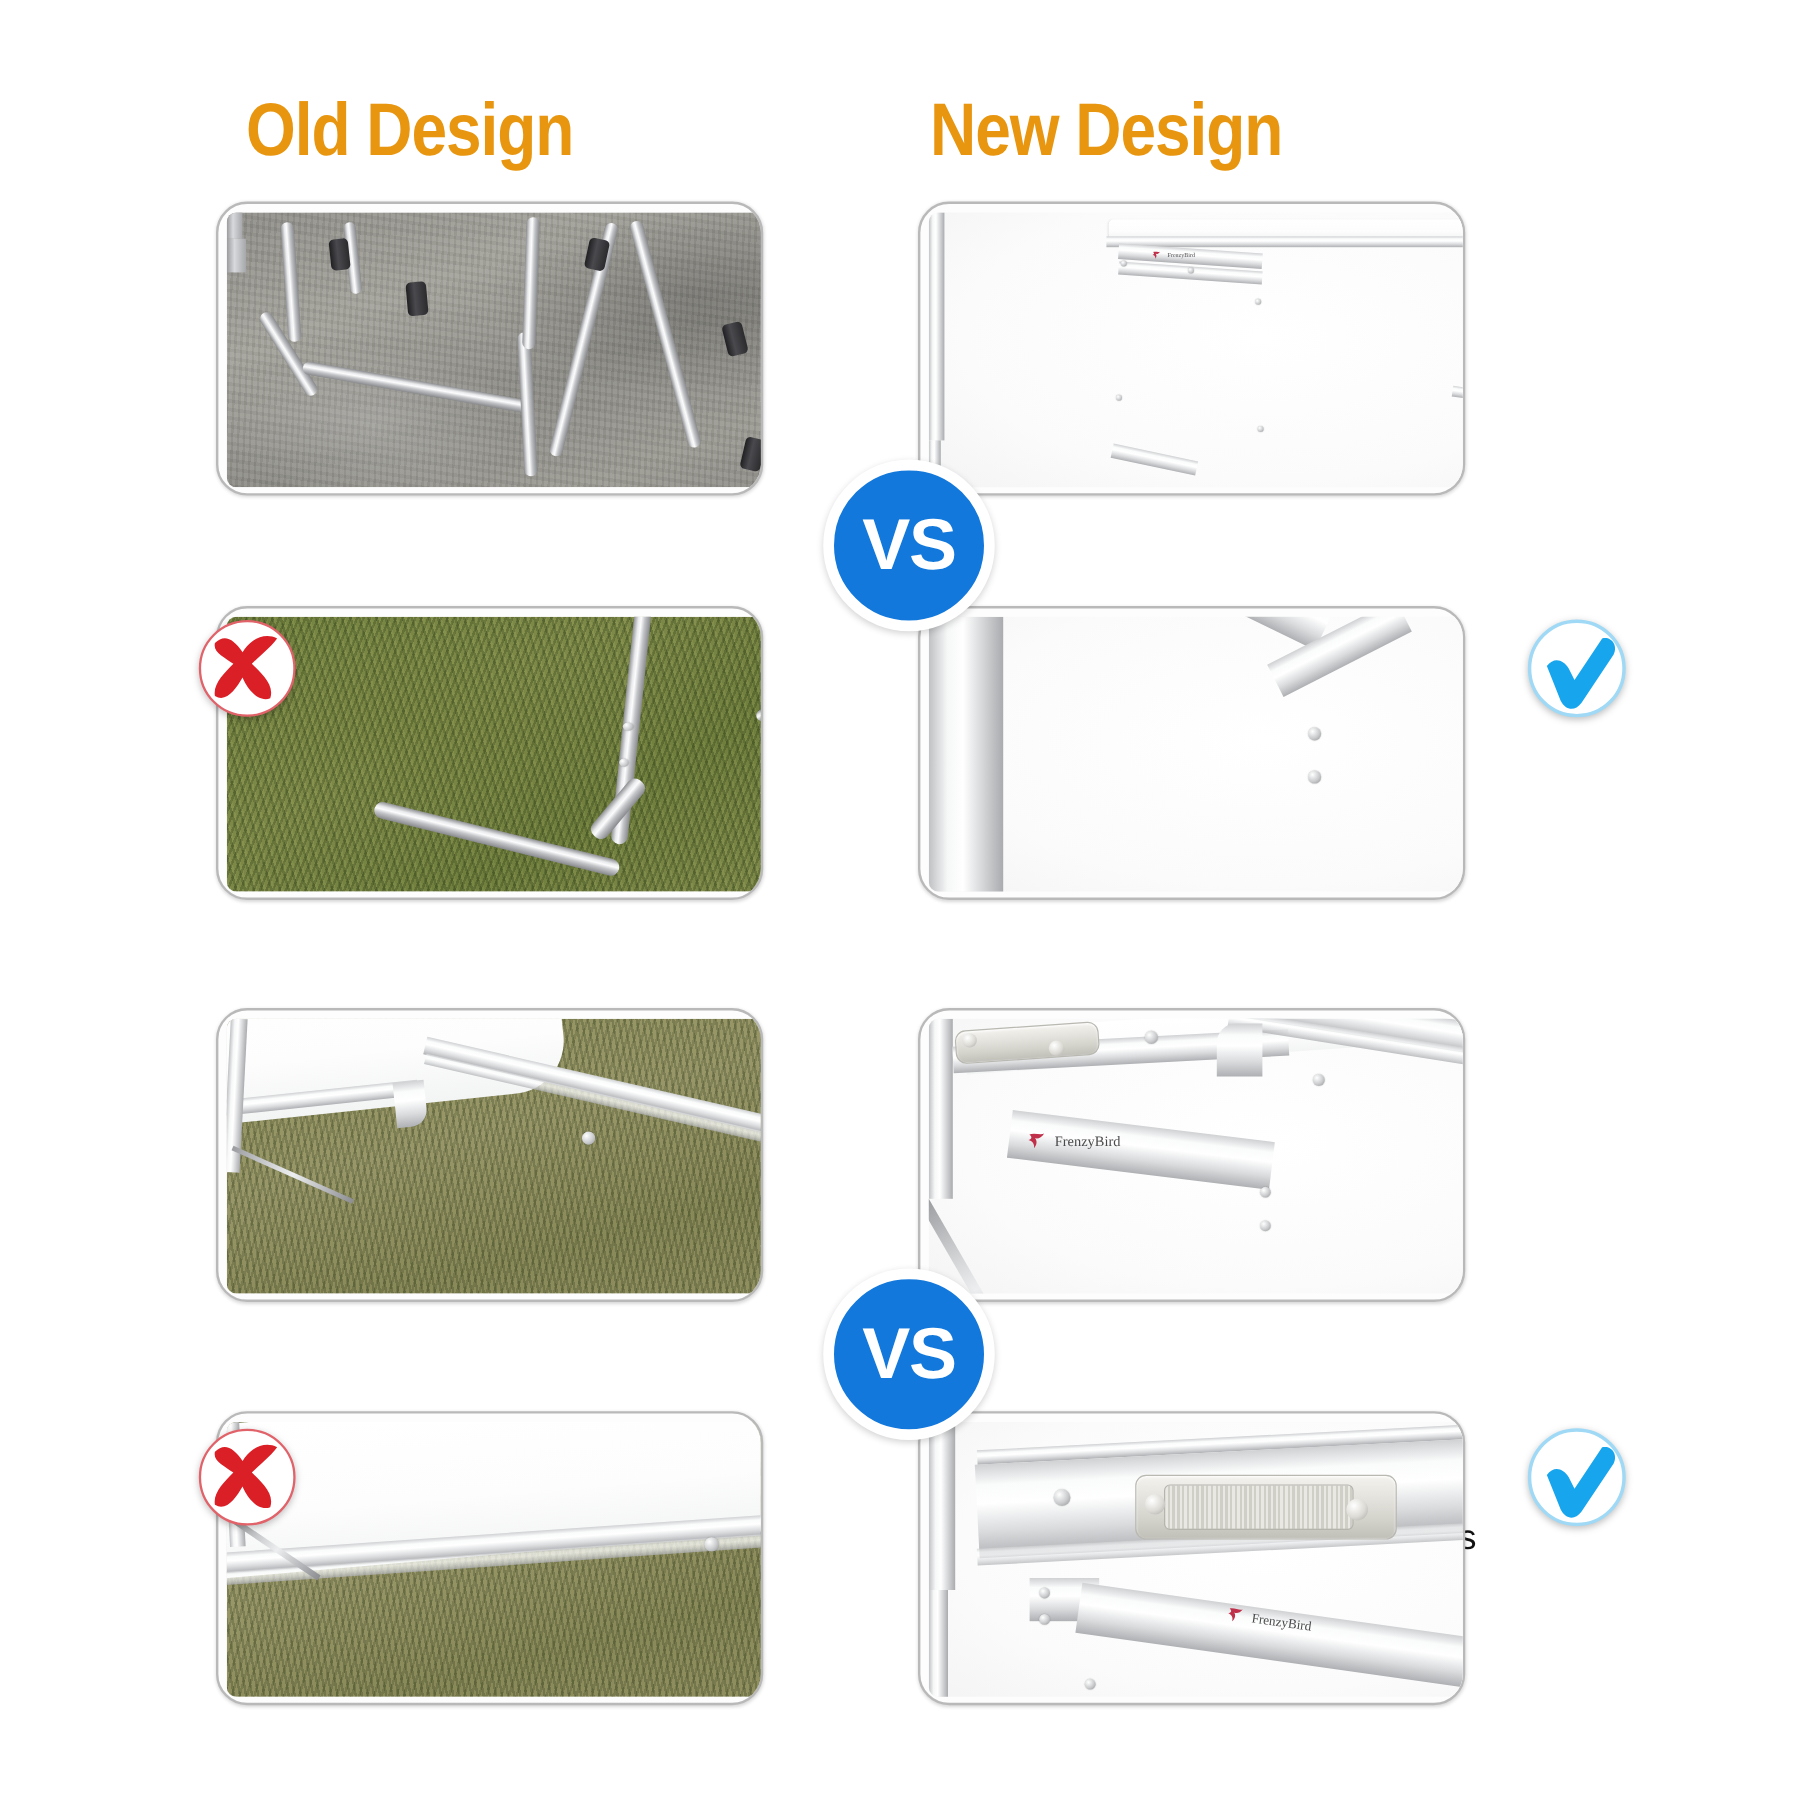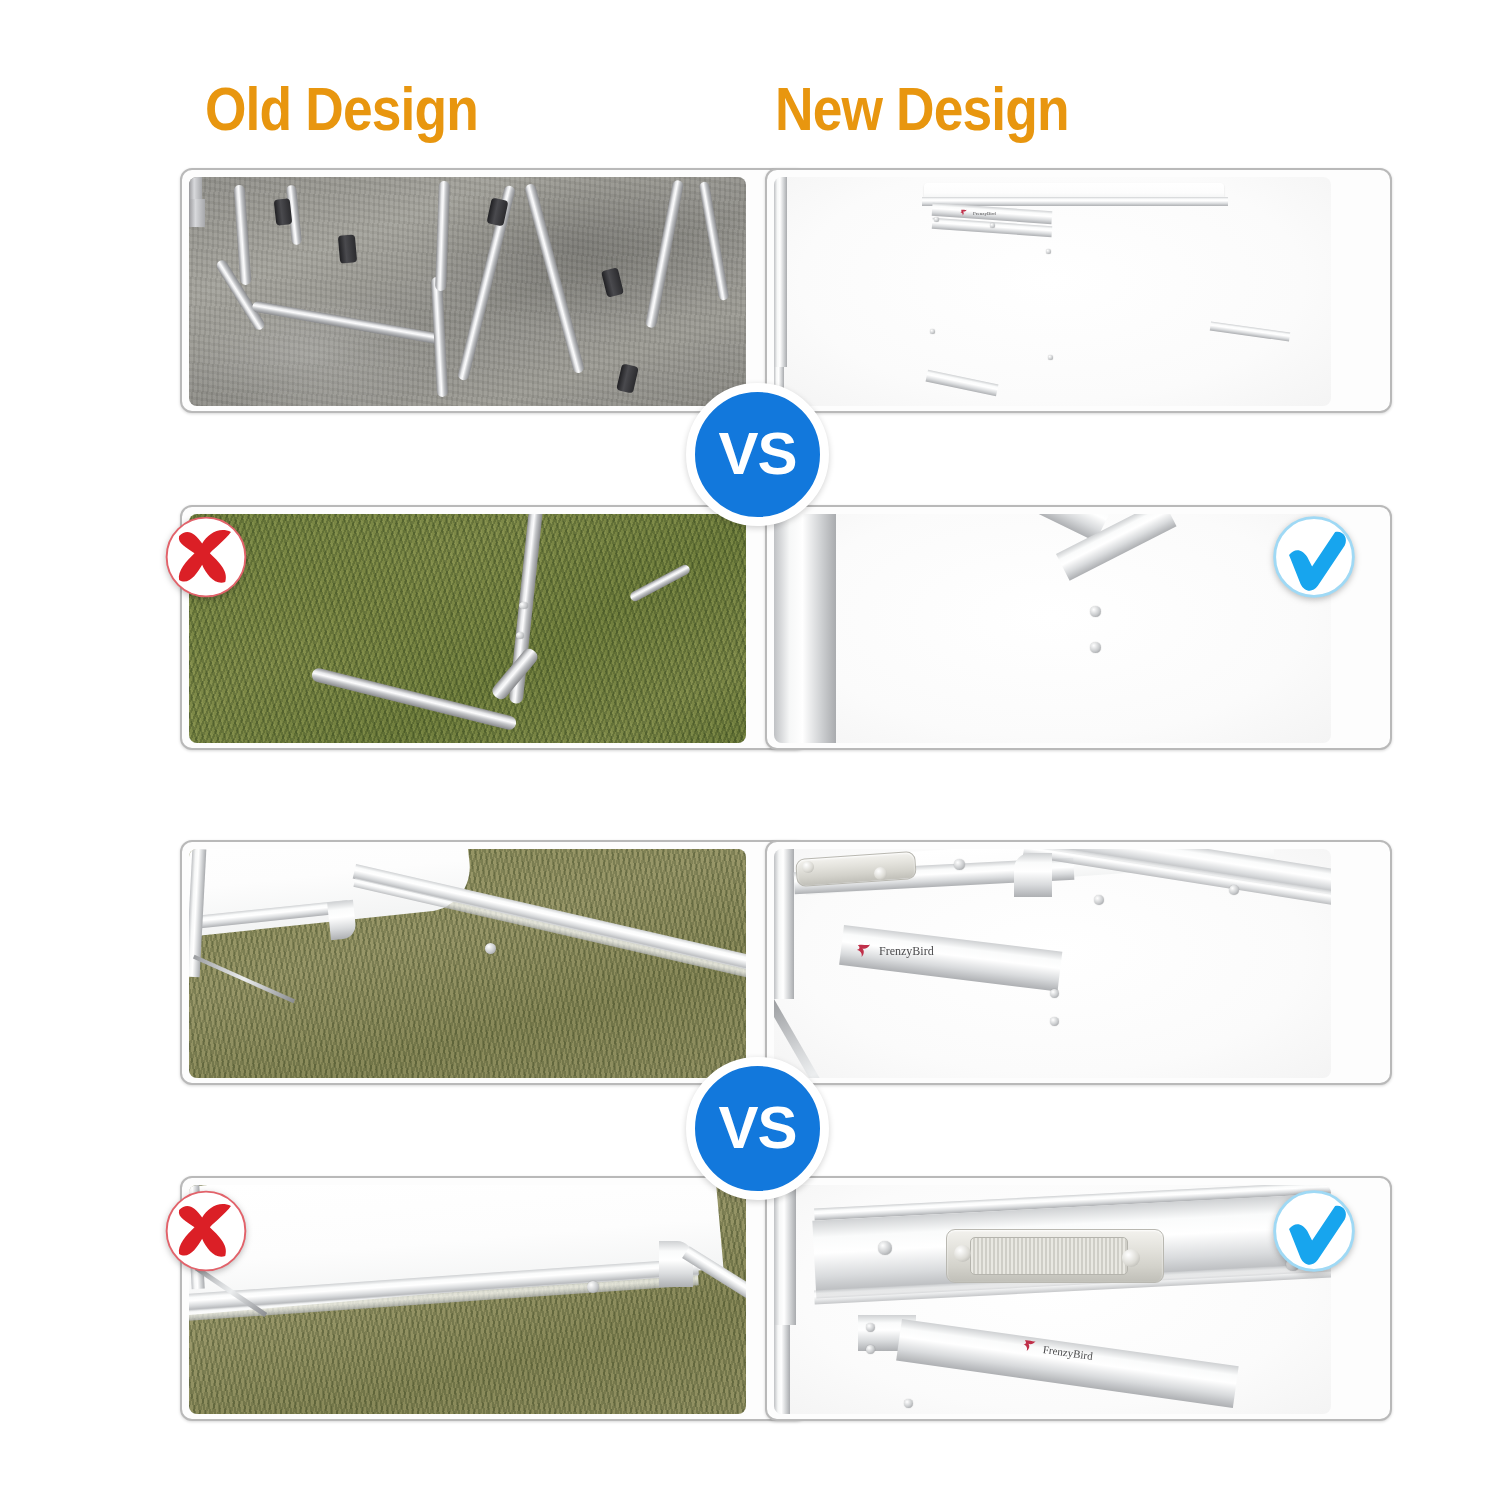--- a/index.html
+++ b/index.html
@@ -32,23 +32,23 @@
 
   
   .row{position:absolute;left:0;width:1500px;}
   .row-1{top:168px;}
   .row-2{top:505px;}
   .row-3{top:840px;}
   .row-4{top:1176px;}
 
   .panel{
     position:absolute;
-    width:627px;height:245px;
+    width:456px;height:245px;
     border:2px solid #b9b9b9;
-    border-radius:12px;
+    border-radius:26px;
     background:#fdfdfd;
     box-sizing:border-box;
     box-shadow:0 1px 3px rgba(0,0,0,.16);
     overflow:hidden;
   }
   .panel-left{left:180px;}
   .panel-right{left:765px;}
 
   .photo{
     position:absolute;left:7px;top:7px;

